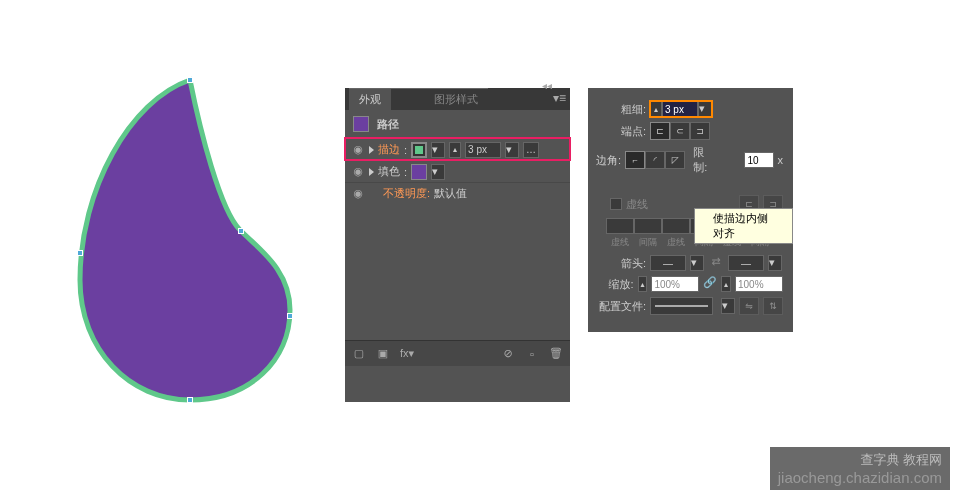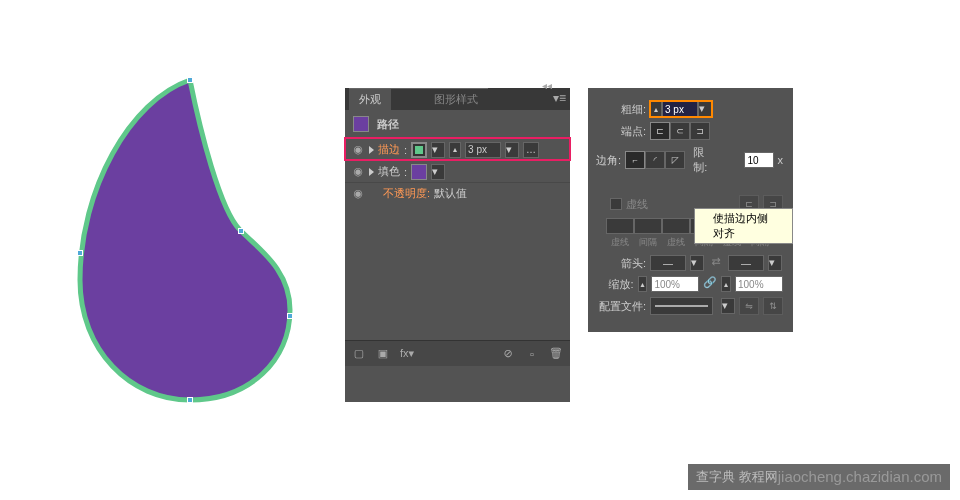--- a/index.html
+++ b/index.html
@@ -57,21 +57,21 @@
   .dash-slots { display: flex; gap: 0; margin: 4px 0 2px 18px; }
   .dash-slot { width: 28px; height: 16px; background: #3a3a3a; border: 1px solid #666; }
   .dash-labels { display: flex; gap: 0; margin: 0 0 6px 18px; }
   .dash-label { width: 28px; text-align: center; font-size: 9px; color: #888; }
   .arrow-dd { width: 36px; height: 16px; background: #3a3a3a; border: 1px solid #666; display: flex; align-items: center; justify-content: center; font-size: 10px; color: #ccc; }
   .scale-input { width: 48px; height: 16px; background: #ffffff; border: 1px solid #666; color: #888; font-size: 10px; padding: 0 2px; }
   .swap-icon { width: 16px; height: 16px; color: #888; font-size: 11px; text-align: center; }
   .profile-dd { flex: 1; height: 18px; background: #3a3a3a; border: 1px solid #666; margin-right: 4px; display: flex; align-items: center; padding: 0 4px; }
   .profile-line { flex: 1; height: 2px; background: #aaa; }
 
-  .watermark { position: absolute; right: 10px; bottom: 10px; color: #bbb; background: rgba(80,80,80,0.85); padding: 4px 8px; font-size: 12px; display: flex; flex-direction: row; }
+  .watermark { position: absolute; right: 10px; bottom: 10px; color: #bbb; background: rgba(80,80,80,0.85); padding: 4px 8px; font-size: 12px; display: flex; flex-direction: column; align-items: flex-end; }
   .watermark .wm1 { font-size: 13px; }
   .watermark .wm2 { font-size: 15px; color: #999; }
 </style>
 </head>
 <body>
 
 <div class="canvas-area">
   <div class="teardrop">
     <svg width="230" height="340" viewBox="0 0 230 340">
       <path d="M 120 10 C 60 30, 10 120, 10 210 C 10 280, 60 330, 120 330 C 180 330, 220 290, 220 240 C 220 200, 190 180, 170 160 C 150 140, 130 60, 120 10 Z" fill="#6b3fa0" stroke="#5fc88a" stroke-width="5"></path>

